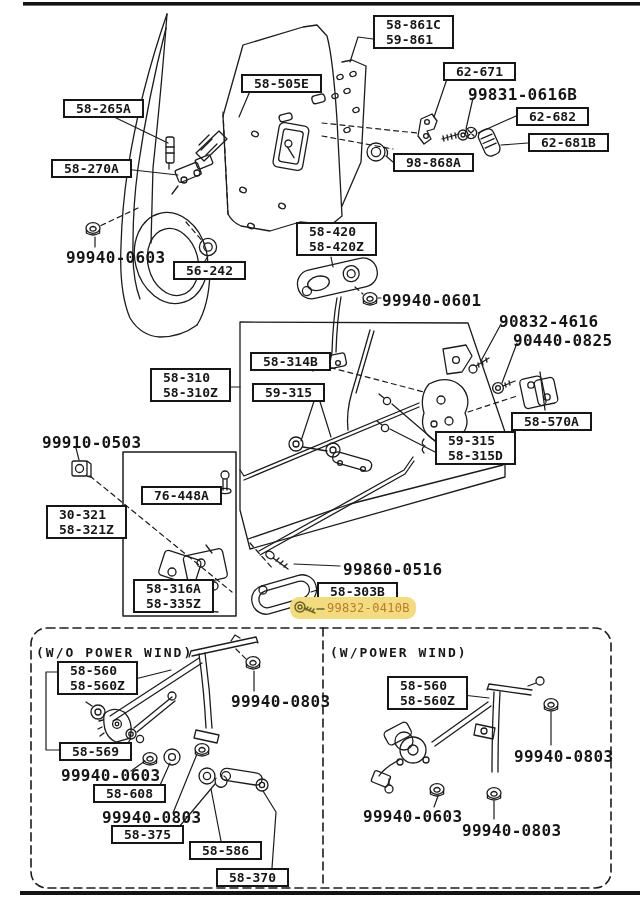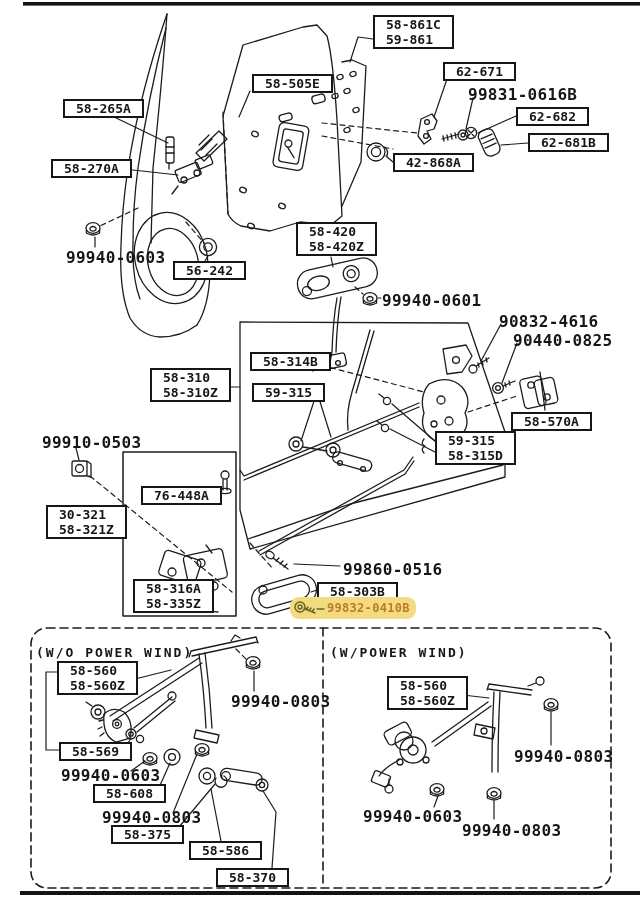--- a/index.html
+++ b/index.html
@@ -5,21 +5,21 @@
   html,body{margin:0;padding:0;background:#ffffff;}
   .stage{position:relative;width:640px;height:900px;background:#ffffff;overflow:hidden;
          font-family:"DejaVu Sans Mono",monospace;}
   .art{position:absolute;left:0;top:0;}
   .lbl{position:absolute;color:#161616;font-weight:bold;white-space:nowrap;}
   .plain{font-size:16px;letter-spacing:.3px;}
   .box{border:2px solid #161616;background:#ffffff;font-size:13px;line-height:15px;padding:0 11px;}
   .box span{display:block;}
   .title{font-size:13px;letter-spacing:2px;margin-top:14px;}
   .hl{position:absolute;display:flex;align-items:center;background:#f3dc7f;border-radius:9px;
-      padding:1px 6px 1px 3px;color:#bd7a2b;font-size:12px;font-weight:bold;letter-spacing:.3px;}
+      padding:1px 6px 1px 3px;color:#bd7a2b;font-size:12px;font-weight:normal;letter-spacing:.3px;}
   .hl svg{display:block;margin-right:2px;}
 </style>
 </head>
 <body>
 
 <div class="stage">
 
 <svg class="art" width="640" height="900" viewBox="0 0 640 900">
   <defs>
     <g id="gNut">
@@ -364,26 +364,26 @@
       <path d="M90,476 L232,592"></path>
       <path d="M250,543 L273,569"></path>
       <path d="M468,412 L517,396"></path>
       <path d="M236,649 L247,660"></path>
     </g>
   </g>
 </svg>
 
 <div class="lbl box" style="left:63px;top:99px">58-265A</div>
 <div class="lbl box" style="left:51px;top:159px">58-270A</div>
-<div class="lbl box" style="left:252px;top:74px">58-505E</div>
+<div class="lbl box" style="left:241px;top:74px">58-505E</div>
 <div class="lbl box" style="left:173px;top:261px">56-242</div>
 <div class="lbl box" style="left:443px;top:62px">62-671</div>
 <div class="lbl box" style="left:516px;top:107px">62-682</div>
 <div class="lbl box" style="left:528px;top:133px">62-681B</div>
-<div class="lbl box" style="left:393px;top:153px">42-868A</div>
+<div class="lbl box" style="left:393px;top:153px">98-868A</div>
 <div class="lbl box" style="left:250px;top:352px">58-314B</div>
 <div class="lbl box" style="left:252px;top:383px">59-315</div>
 <div class="lbl box" style="left:511px;top:412px">58-570A</div>
 <div class="lbl box" style="left:141px;top:486px">76-448A</div>
 <div class="lbl box" style="left:317px;top:582px">58-303B</div>
 <div class="lbl box" style="left:59px;top:742px">58-569</div>
 <div class="lbl box" style="left:93px;top:784px">58-608</div>
 <div class="lbl box" style="left:111px;top:825px">58-375</div>
 <div class="lbl box" style="left:189px;top:841px">58-586</div>
 <div class="lbl box" style="left:216px;top:868px">58-370</div>

